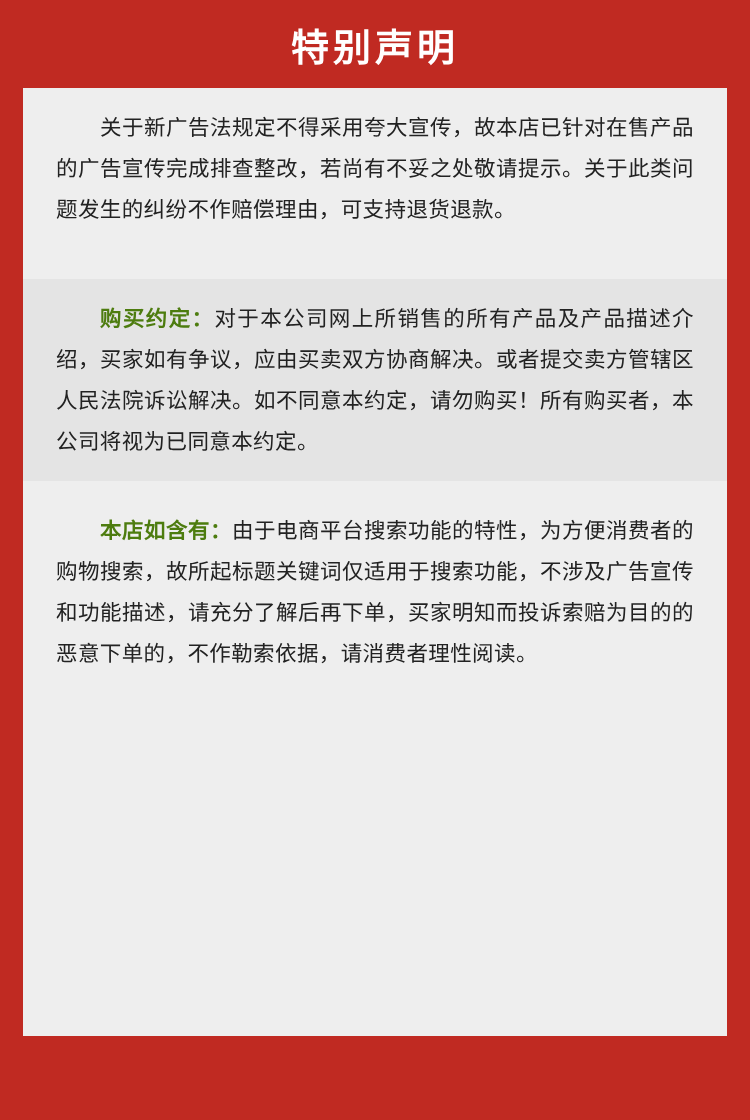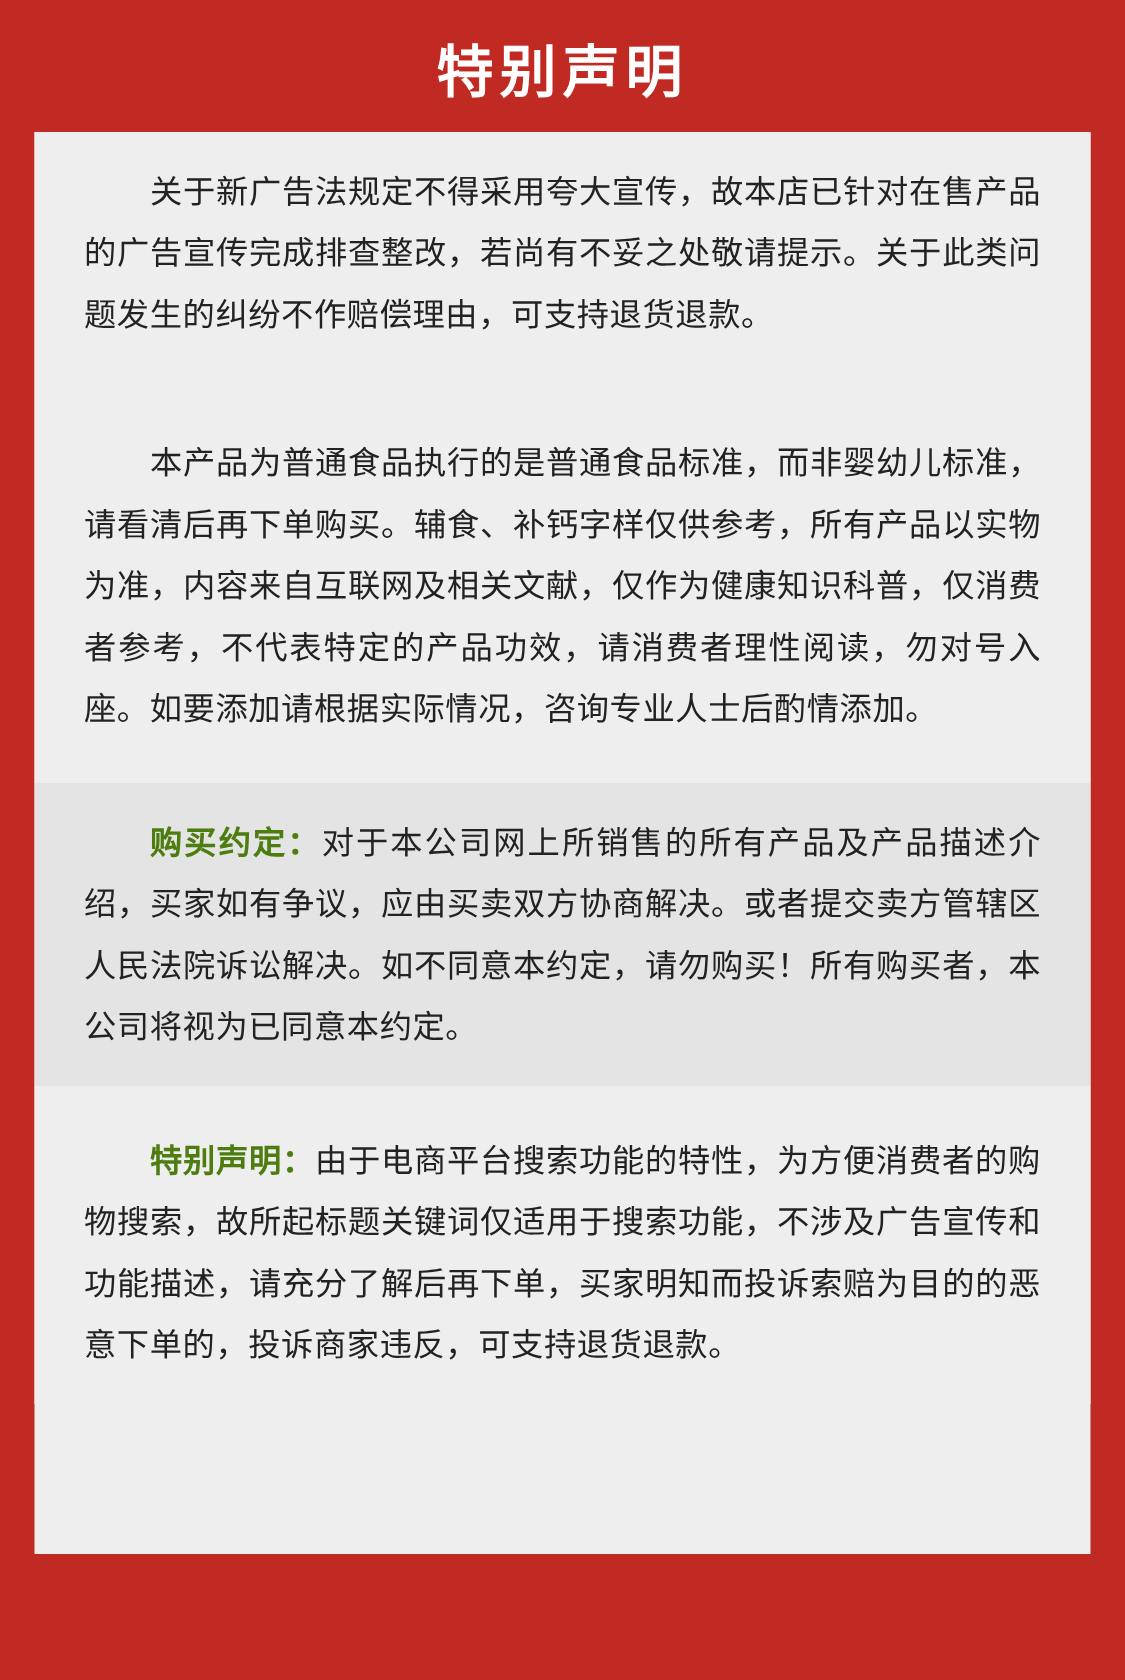--- a/index.html
+++ b/index.html
@@ -109,30 +109,27 @@
   <div class="content">
     <div class="blocks">
 
       <div class="block">
         <p><span class="lead"></span><span>关于新广告法规定不得采用夸大宣传，故本店已针对在售产品的广告宣传完成排查整改，若尚有不妥之处敬请提示。关于此类问题发生的纠纷不作赔偿理由，可支持退货退款。</span></p>
       </div>
       <div class="divider"></div>
 
       <div class="divider"></div>
 
-      <div class="block">
-        <p><span class="lead"></span><span>本产品为普通食品执行的是普通食品标准，而非婴幼儿标准，请看清后再下单购买。辅食、补钙字样仅供参考，所有产品以实物为准，内容来自互联网及相关文献，仅作为健康知识科普，仅消费者参考，不代表特定的产品功效，请消费者理性阅读，勿对号入座。如要添加请根据实际情况，咨询专业人士后酌情添加。</span></p>
-      </div>
       <div class="divider"></div>
 
       <div class="block alt">
         <p><span class="lead">购买约定：</span><span>对于本公司网上所销售的所有产品及产品描述介绍，买家如有争议，应由买卖双方协商解决。或者提交卖方管辖区人民法院诉讼解决。如不同意本约定，请勿购买！所有购买者，本公司将视为已同意本约定。</span></p>
       </div>
       <div class="divider"></div>
 
       <div class="block">
-        <p><span class="lead">特别声明：</span><span>由于电商平台搜索功能的特性，为方便消费者的购物搜索，故所起标题关键词仅适用于搜索功能，不涉及广告宣传和功能描述，请充分了解后再下单，买家明知而投诉索赔为目的的恶意下单的，投诉商家违反，可支持退货退款。</span></p>
+        <p><span class="lead">本店如含有：</span><span>由于电商平台搜索功能的特性，为方便消费者的购物搜索，故所起标题关键词仅适用于搜索功能，不涉及广告宣传和功能描述，请充分了解后再下单，买家明知而投诉索赔为目的的恶意下单的，不作勒索依据，请消费者理性阅读。</span></p>
       </div>
 
     </div>
   </div>
 
 </div>
 
 </body></html>

